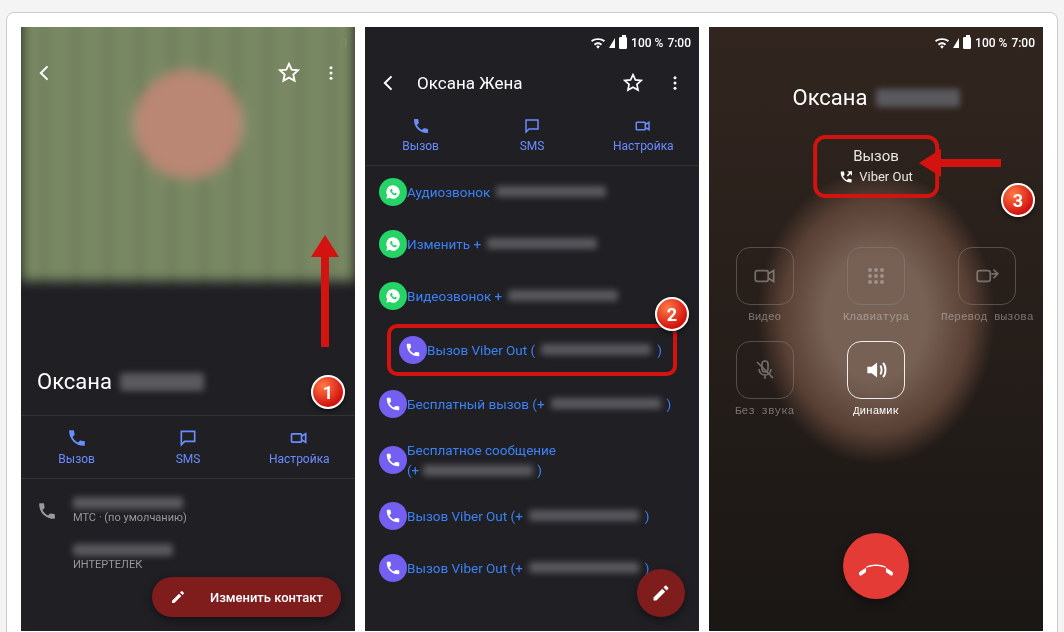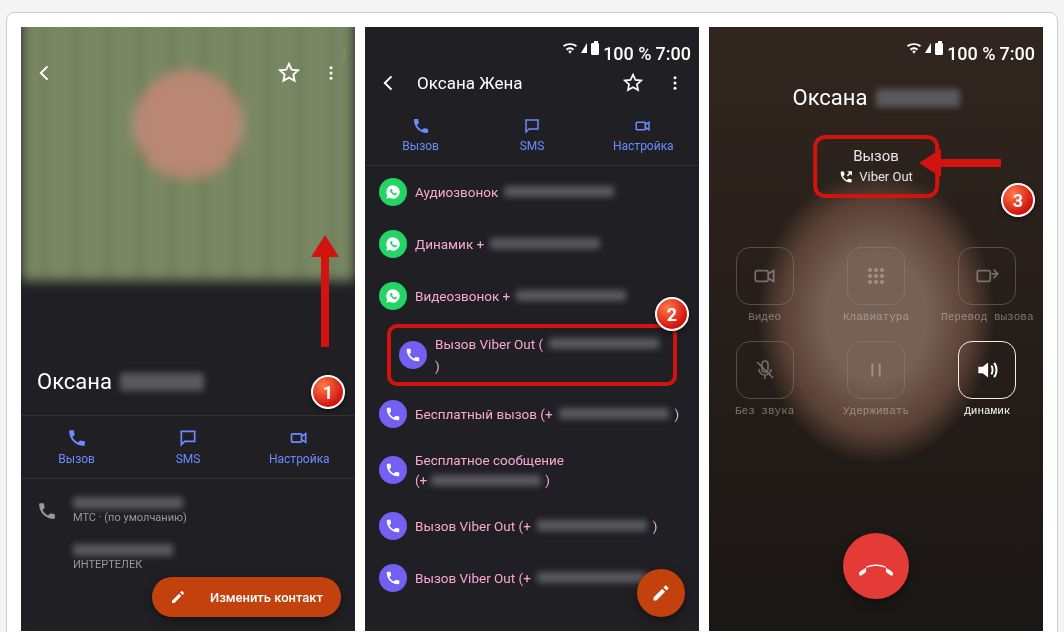--- a/index.html
+++ b/index.html
@@ -28,23 +28,24 @@
     position: relative;
     overflow: hidden;
     color: #e6e6e6;
     flex-shrink: 0;
   }
   
   .status {
     height: 22px;
     display: flex;
     justify-content: flex-end;
+    align-items: center;
     gap: 4px;
     padding: 16px 8px;
-    font-size: 18px;
+    font-size: 12px;
     font-weight: 500;
     color: #fff;
   }
   .status.dark { background: #1f1f24; }
   .status .tri {
     width: 0; height: 0;
     border-left: 6px solid transparent;
     border-right: 0 solid transparent;
     border-bottom: 10px solid #fff;
   }
@@ -124,21 +125,21 @@
     font-size: 13px;
   }
   .p1-row .num { display: flex; flex-direction: column; gap: 2px; }
   .blurnum { width: 110px; height: 12px; background: #5a5a5e; filter: blur(3px); border-radius: 2px; }
   .blurnum.sm { width: 100px; }
   .sub { color: #9a9a9a; font-size: 11px; }
   .fab {
     position: absolute;
     right: 14px;
     bottom: 14px;
-    background: #c2410c;
+    background: #7f1d1d;
     color: #fff;
     border-radius: 28px;
     display: flex; align-items: center; gap: 24px;
     padding: 12px 18px;
     font-size: 13px;
     font-weight: 500;
     box-shadow: 0 3px 8px rgba(0,0,0,.4);
   }
   .fab.round { width: 48px; height: 48px; padding: 0; justify-content: center; border-radius: 50%; }
   
@@ -149,24 +150,24 @@
   .p2-act {
     flex: 1;
     display: flex; flex-direction: column; align-items: center; justify-content: center;
     gap: 4px;
     padding: 10px 0 12px;
     color: #6b8cff;
     font-size: 12px;
   }
   .p2-list { }
   .p2-row {
-    display: flex; align-items: center; gap: 8px;
+    display: flex; align-items: center; gap: 0;
     padding: 12px 14px;
     font-size: 13.5px;
-    color: #f9a8d4;
+    color: #3b82f6;
   }
   .appicon {
     width: 28px; height: 28px; border-radius: 50%;
     display: flex; align-items: center; justify-content: center;
     flex-shrink: 0;
   }
   .appicon.wa { background: #25d366; }
   .appicon.vb { background: #7360f2; }
   .p2-row .txt { display: flex; align-items: baseline; gap: 6px; flex-wrap: wrap; }
   .blurinline { width: 110px; height: 11px; background: #5a5a5e; filter: blur(3px); border-radius: 2px; display:inline-block; }
@@ -427,21 +428,21 @@
             <span class="blurinline"></span>
           </div>
         </div>
         <div class="p2-row">
           <div class="appicon wa">
             <svg width="16" height="16" viewBox="0 0 24 24" fill="#fff">
               <path d="M12 2a10 10 0 00-8.7 15L2 22l5.2-1.3A10 10 0 1012 2zm5 13.6c-.2.6-1.3 1.2-1.8 1.2-.5.1-1 .1-1.6-.1-2.8-.9-4.6-3.6-4.8-3.8-.1-.2-1.1-1.5-1.1-2.8s.7-2 1-2.3c.2-.2.5-.3.7-.3h.5c.2 0 .4 0 .6.5l.8 1.9c.1.2 0 .4-.1.5l-.4.5c-.1.2-.2.3-.1.5.4.7 1 1.4 1.6 1.9.6.5 1.3.8 1.6.9.2.1.4 0 .5-.1l.7-.8c.2-.2.4-.2.6-.1l1.8.9c.2.1.4.2.4.4s0 .7-.2 1z"></path>
             </svg>
           </div>
           <div class="txt">
-            <span>Динамик +</span>
+            <span>Изменить +</span>
             <span class="blurinline"></span>
           </div>
         </div>
         <div class="p2-row">
           <div class="appicon wa">
             <svg width="16" height="16" viewBox="0 0 24 24" fill="#fff">
               <path d="M12 2a10 10 0 00-8.7 15L2 22l5.2-1.3A10 10 0 1012 2zm5 13.6c-.2.6-1.3 1.2-1.8 1.2-.5.1-1 .1-1.6-.1-2.8-.9-4.6-3.6-4.8-3.8-.1-.2-1.1-1.5-1.1-2.8s.7-2 1-2.3c.2-.2.5-.3.7-.3h.5c.2 0 .4 0 .6.5l.8 1.9c.1.2 0 .4-.1.5l-.4.5c-.1.2-.2.3-.1.5.4.7 1 1.4 1.6 1.9.6.5 1.3.8 1.6.9.2.1.4 0 .5-.1l.7-.8c.2-.2.4-.2.6-.1l1.8.9c.2.1.4.2.4.4s0 .7-.2 1z"></path>
             </svg>
           </div>
           <div class="txt">
@@ -593,28 +594,20 @@
         </div>
         <div class="p3-btn inactive">
           <div class="p3-circle">
               <svg width="24" height="24" viewBox="0 0 24 24" fill="none" stroke="#ccc" stroke-width="1.6">
                 <rect x="9" y="3" width="6" height="11" rx="3"></rect>
                 <path d="M6 11a6 6 0 0012 0M12 17v4M4 4l16 16"></path>
               </svg>
             </div>
           <span>Без звука</span>
         </div>
-        <div class="p3-btn inactive">
-          <div class="p3-circle">
-              <svg width="22" height="22" viewBox="0 0 24 24" fill="none" stroke="#ccc" stroke-width="2.2">
-                <path d="M8 5v14M16 5v14"></path>
-              </svg>
-            </div>
-          <span>Удерживать</span>
-        </div>
         <div class="p3-btn">
           <div class="p3-circle" style="border-color:#eee">
               <svg width="26" height="26" viewBox="0 0 24 24" fill="none" stroke="#fff" stroke-width="1.8">
                 <path d="M4 9v6h4l5 4V5L8 9z" fill="#fff" stroke="none"></path>
                 <path d="M16 8c1.5 1.5 1.5 6.5 0 8M18.5 5.5c3 3 3 10 0 13"></path>
               </svg>
             </div>
           <span style="color:#fff;font-weight:500">Динамик</span>
         </div>
       </div>

